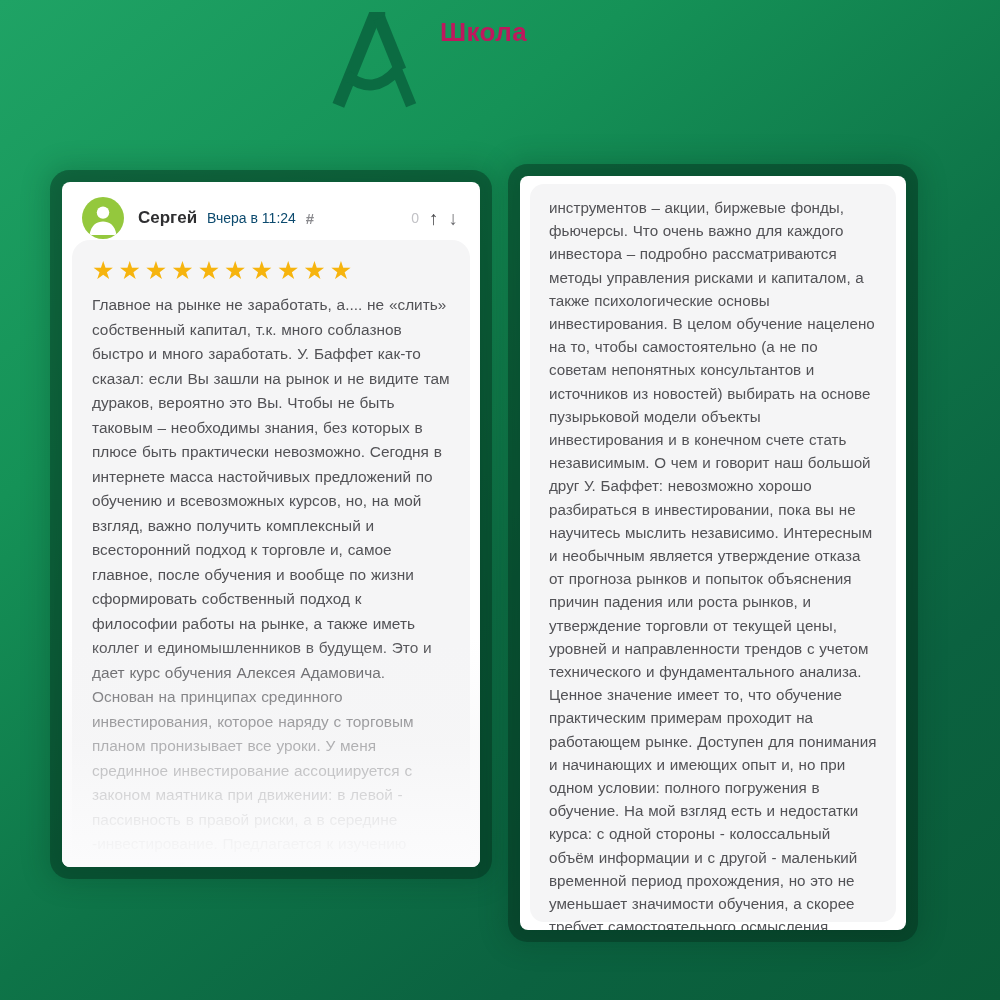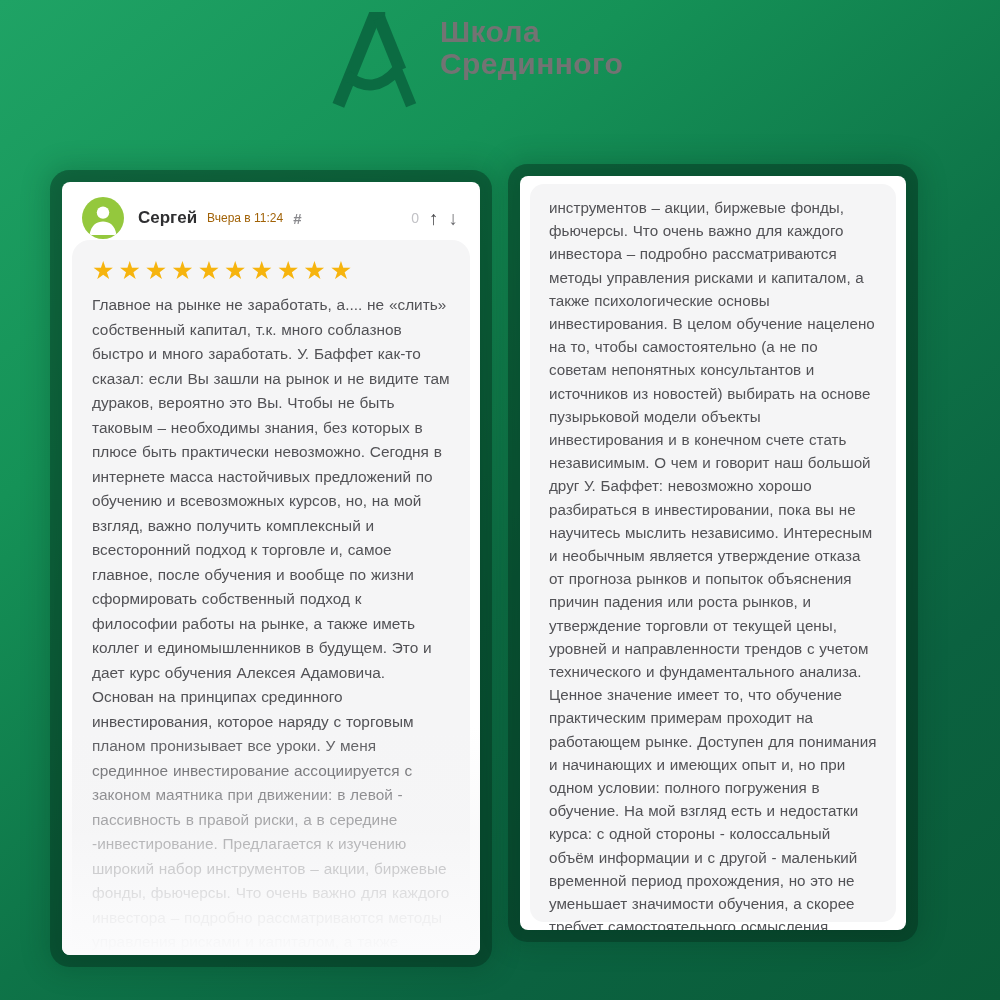--- a/index.html
+++ b/index.html
@@ -6,43 +6,43 @@
   body{
     width:1000px;height:1000px;overflow:hidden;position:relative;
     font-family:"Liberation Sans","DejaVu Sans",sans-serif;
     background:linear-gradient(142deg,#1FA365 0%,#159257 28%,#0E7448 55%,#0B6240 78%,#0A5C38 100%);
   }
   .stage{position:absolute;inset:0;}
 
   
   .logo{position:absolute;left:330px;top:10px;display:flex;align-items:flex-start;gap:18px;}
   .logo-mark{width:92px;height:102px;flex:0 0 auto;}
-  .logo-text{color:#737373;font-weight:700;font-size:30px;line-height:32px;letter-spacing:.4px;padding-top:6px;}
+  .logo-text{color:#be185d;font-weight:700;font-size:26px;line-height:32px;letter-spacing:.4px;padding-top:6px;}
 
   
   .card{
     position:absolute;background:#ffffff;border-radius:8px;
     box-shadow:0 0 0 12px rgba(4,44,27,.42), 0 0 26px 16px rgba(4,44,27,.22);
     overflow:hidden;
   }
-  .card-left{left:62px;top:182px;width:418px;height:773px;}
+  .card-left{left:62px;top:182px;width:418px;height:685px;}
   .card-right{left:520px;top:176px;width:386px;height:754px;}
 
   
   .card-header{
     position:absolute;top:0;left:0;right:0;height:58px;
     display:flex;align-items:center;gap:10px;padding:14px 22px 0 20px;box-sizing:border-box;
   }
   .avatar{
     width:42px;height:42px;border-radius:50%;background:#94C83D;flex:0 0 auto;
     display:flex;align-items:center;justify-content:center;overflow:hidden;
   }
   .avatar svg{width:34px;height:34px;}
   .author{font-size:17px;font-weight:700;color:#2F2F31;margin-left:4px;}
-  .timestamp{font-size:12px;color:#a16207;}
+  .timestamp{font-size:14px;color:#0c4a6e;}
   .hash{font-size:15px;color:#8A8A8E;font-weight:600;}
   .spacer{flex:1;}
   .vote-count{font-size:14px;color:#C2C2C6;}
   .arrow{font-size:19px;font-weight:700;line-height:1;}
   .arrow.up{color:#4D4D50;}
   .arrow.down{color:#6A6A6E;}
 
   
   .bubble{
     position:absolute;left:10px;right:10px;top:58px;bottom:0;
@@ -73,21 +73,20 @@
 <div class="stage">
 
   <header class="logo">
     <svg class="logo-mark" viewBox="0 0 110 110" xmlns="http://www.w3.org/2000/svg" aria-hidden="true">
       <path d="M10 108 L52 4 L66 4" fill="none" stroke="#0B6B42" stroke-width="15" stroke-linejoin="miter"></path>
       <path d="M59 4 L84 66" fill="none" stroke="#0B6B42" stroke-width="15"></path>
       <path d="M20 72 Q52 98 80 66 L97 108" fill="none" stroke="#0B6B42" stroke-width="13"></path>
     </svg>
     <div class="logo-text">
       <div>Школа</div>
-      <div>Срединного</div>
     </div>
   </header>
 
   <section class="card card-left">
     <div class="card-header">
       <div class="avatar">
         <svg viewBox="0 0 24 24" aria-hidden="true">
           <circle cx="12" cy="8.2" r="4.4" fill="#ffffff"></circle>
           <path d="M2.5 24 C3.5 16.5 8 14.4 12 14.4 C16 14.4 20.5 16.5 21.5 24 Z" fill="#ffffff"></path>
         </svg>

